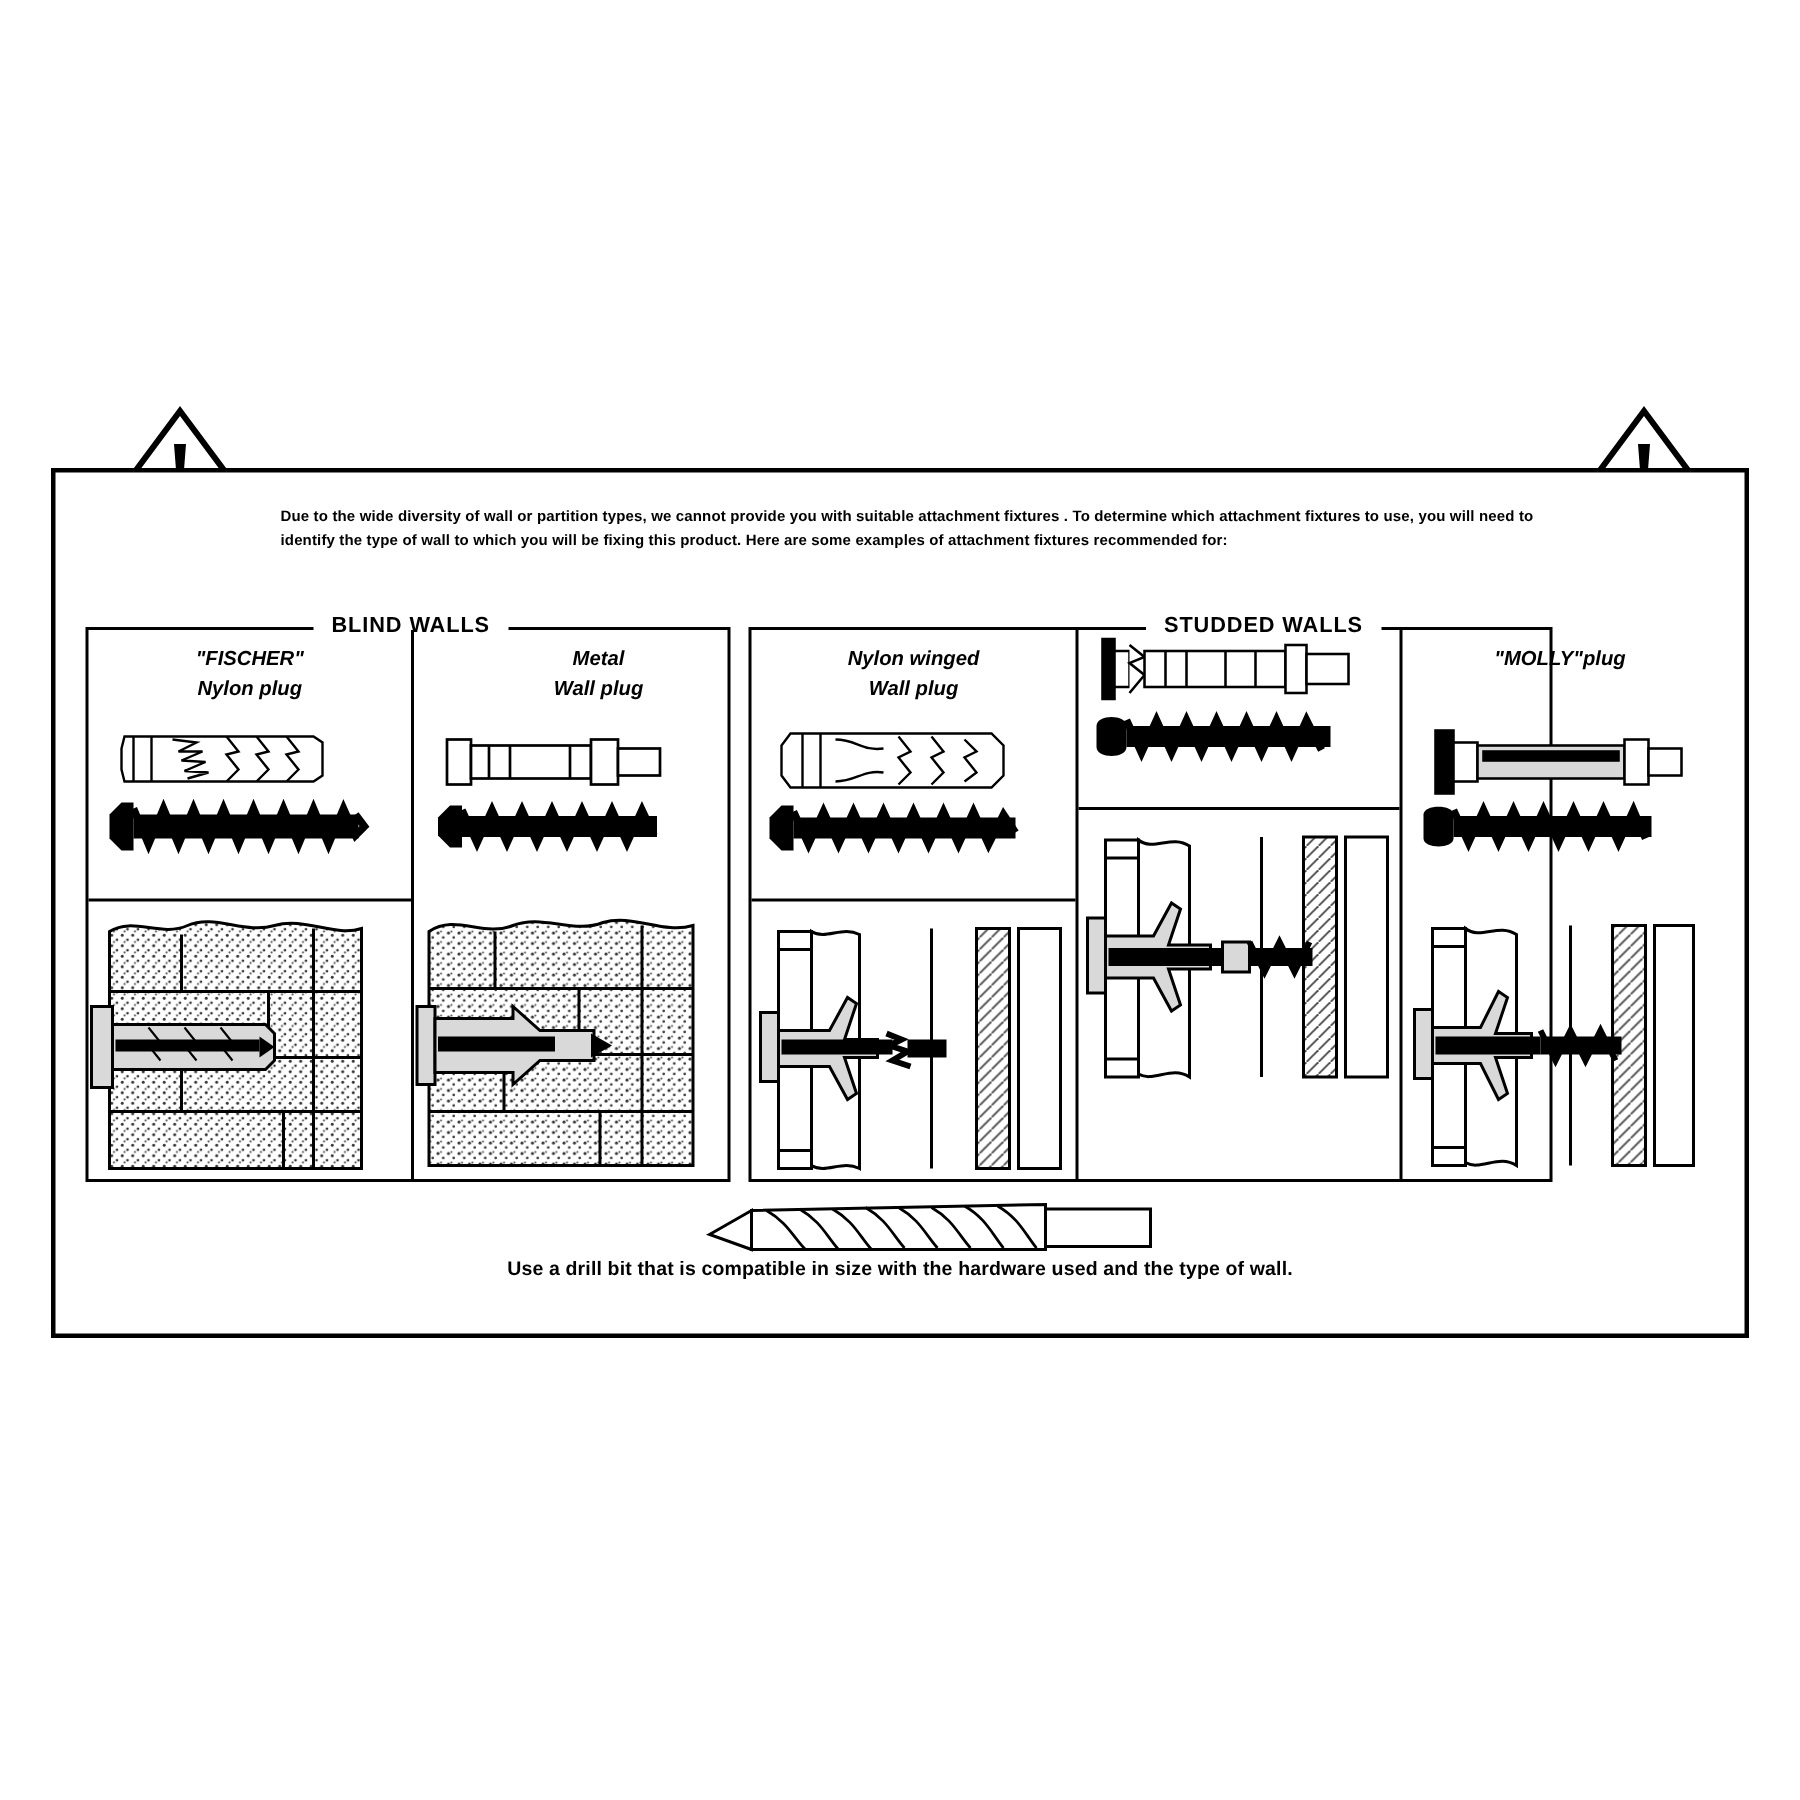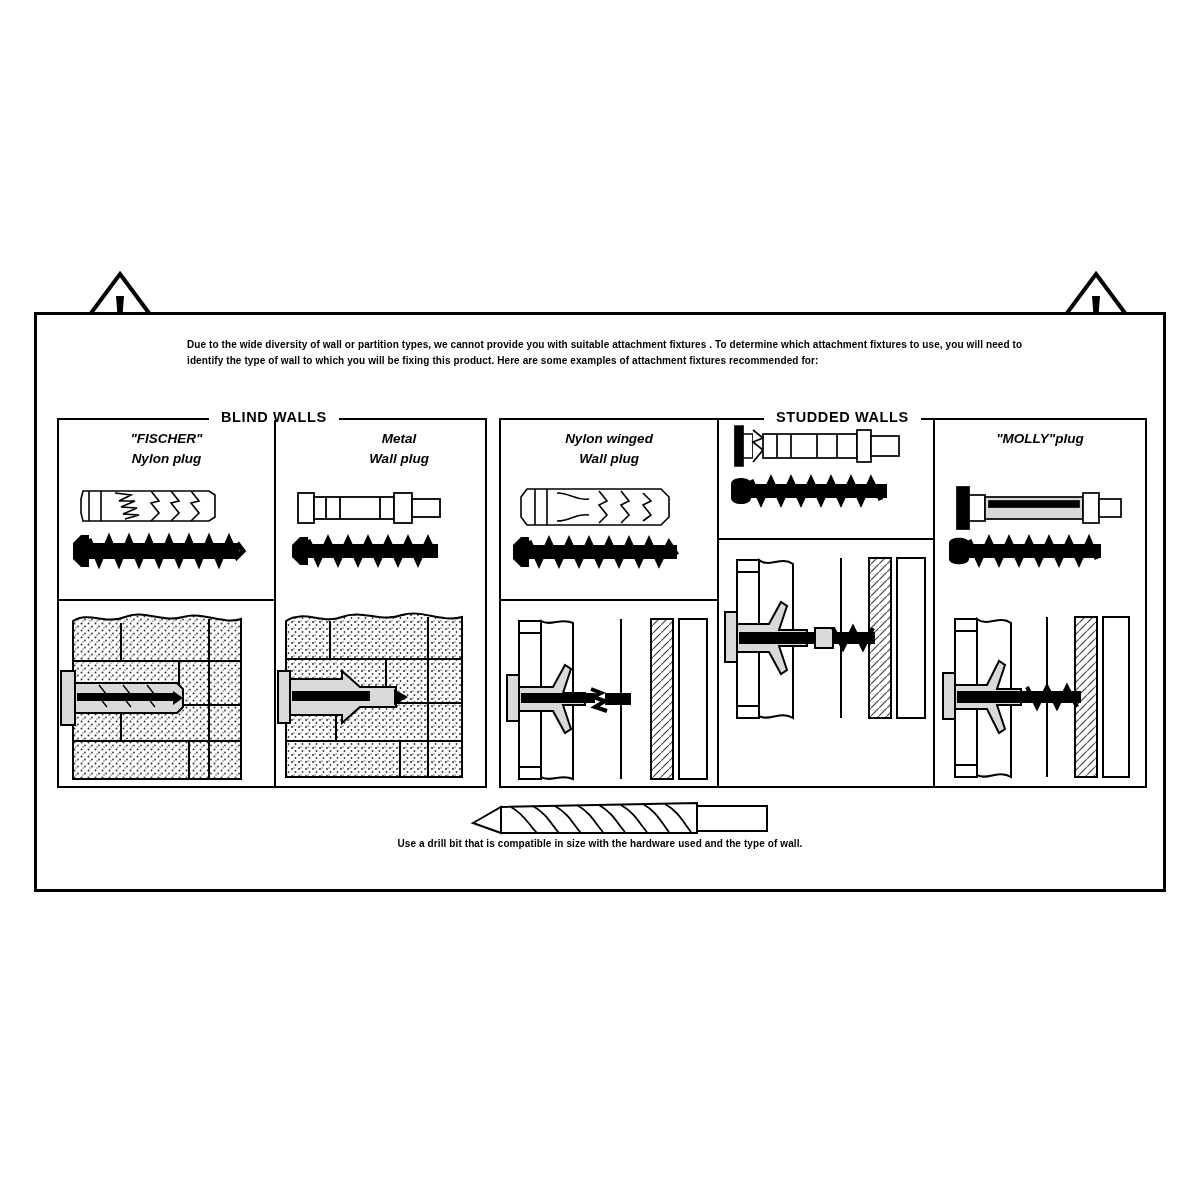--- a/index.html
+++ b/index.html
@@ -59,21 +59,21 @@
   }
   #group-blind {
     left: 20px;
     top: 103px;
     width: 430px;
     height: 370px;
   }
   #group-studded {
     left: 462px;
     top: 103px;
-    width: 648px;
+    width: 536px;
     height: 370px;
   }
   .group-title {
     position: absolute;
     top: -11px;
     background: #fff;
     padding: 0 12px;
     font-size: 14.5px;
     font-weight: bold;
     letter-spacing: 0.6px;
@@ -126,21 +126,21 @@
     top: 478px;
     width: 320px;
     height: 50px;
   }
   #drill-caption {
     position: absolute;
     left: 0;
     right: 0;
     top: 523px;
     text-align: center;
-    font-size: 10px;
+    font-size: 13px;
     font-weight: bold;
     letter-spacing: 0.1px;
   }
 </style>
 </head>
 <body>
 
 <div class="warn-tri warn-left">
   <svg width="112" height="78" viewBox="0 0 112 78">
     <polygon points="56,4 108,74 4,74" fill="#ffffff" stroke="#000" stroke-width="4"></polygon>

